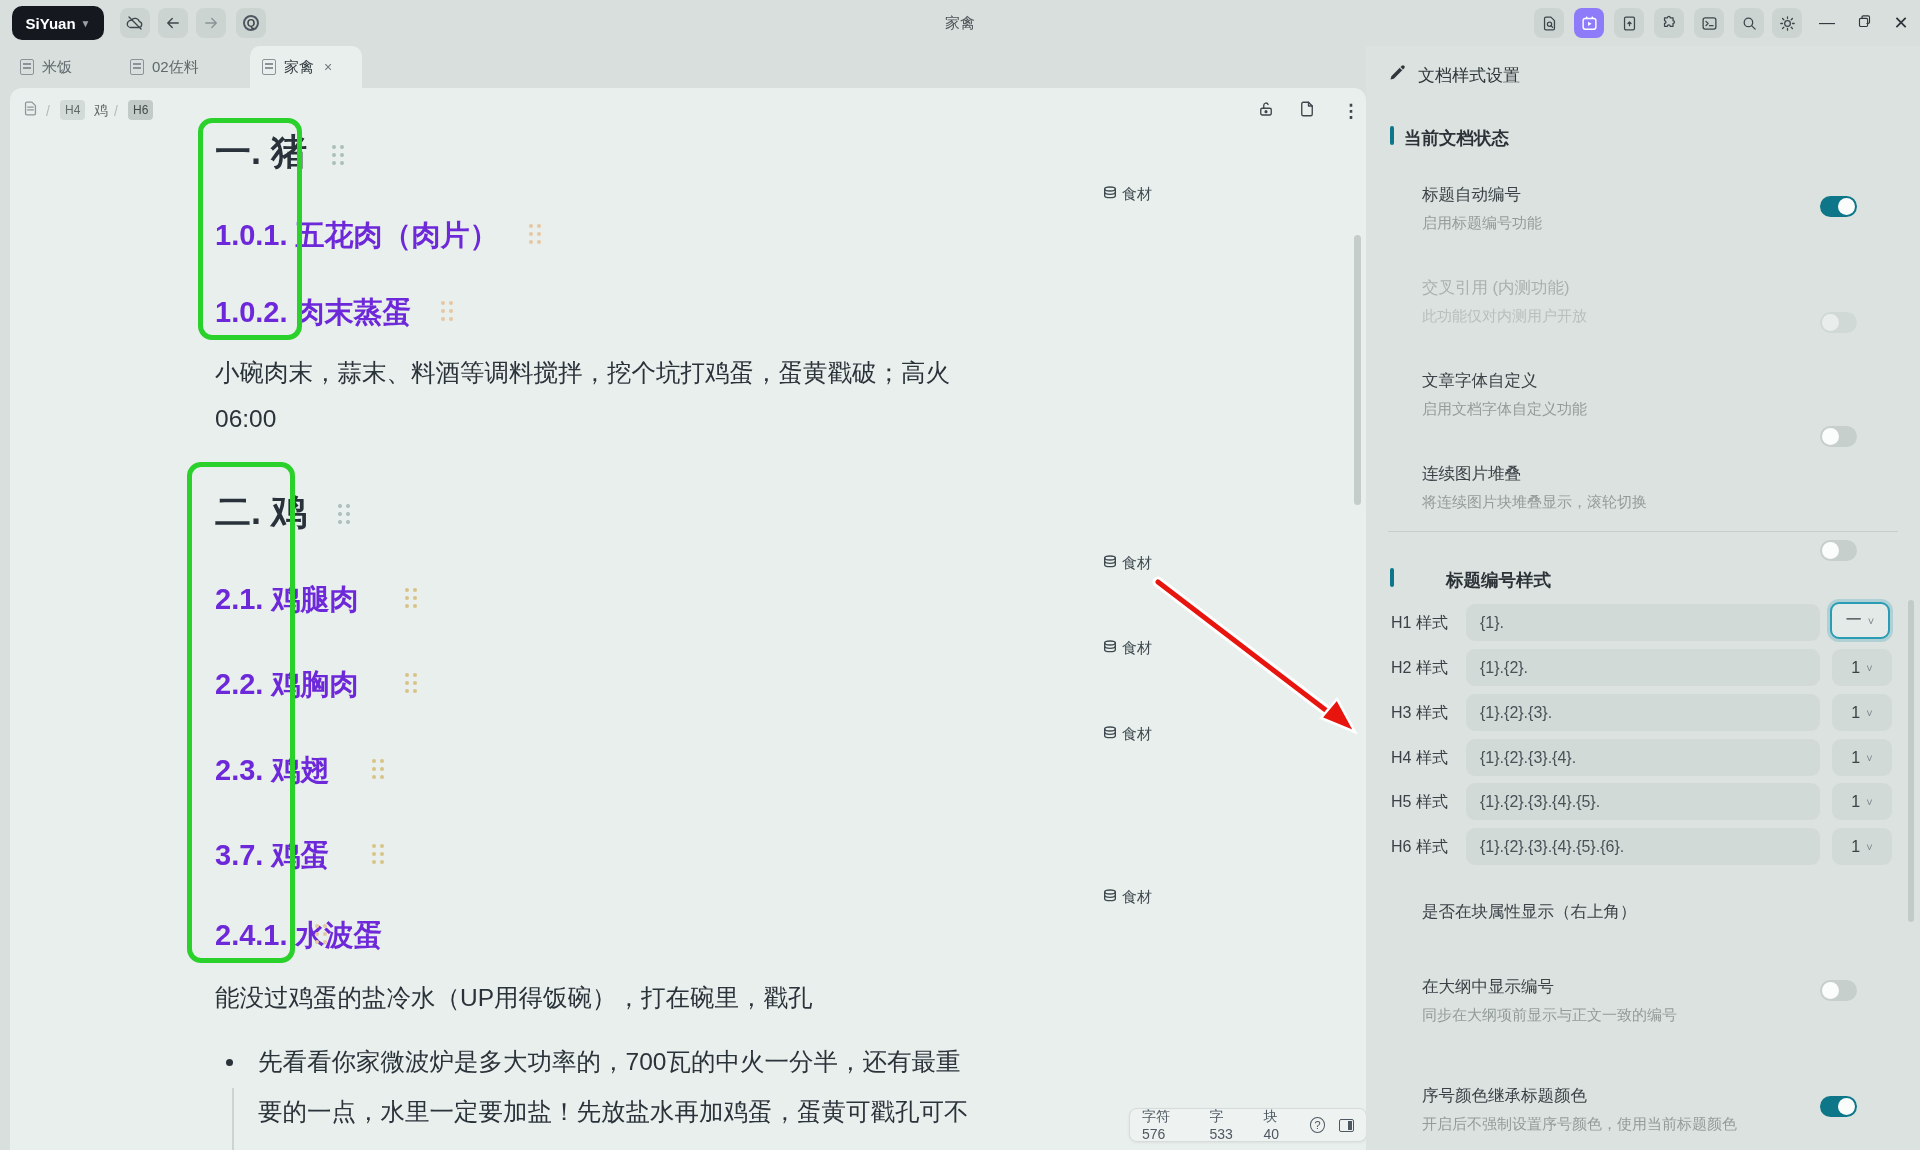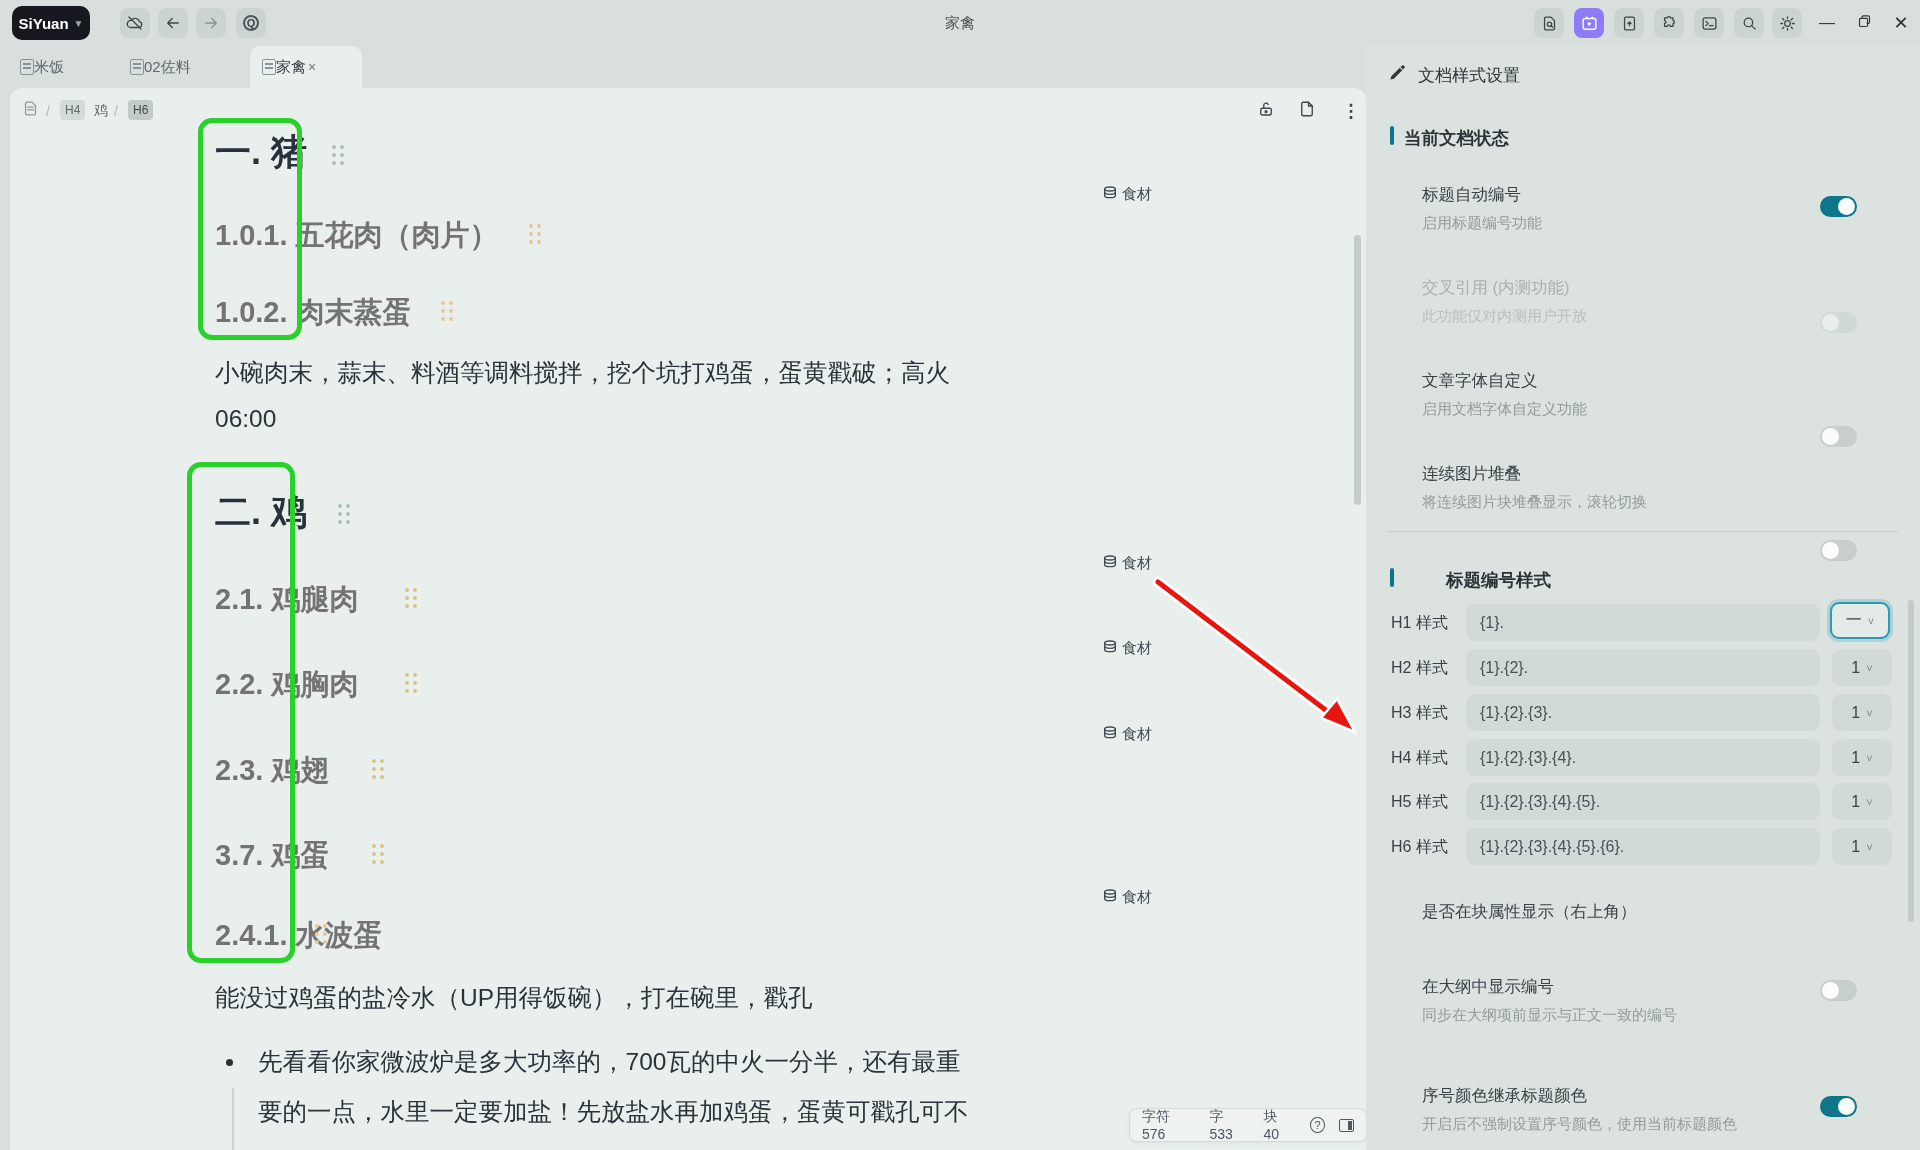--- a/index.html
+++ b/index.html
@@ -2,51 +2,51 @@
 <html><head>
 <meta charset="utf-8">
 <style>
   * { margin:0; padding:0; box-sizing:border-box; }
   html,body { width:1920px; height:1150px; overflow:hidden; }
   body { font-family:"Liberation Sans", sans-serif; background:#d8dfdc; position:relative; color:#2c343b; }
   .abs { position:absolute; }
 
   
   .topbar { left:0; top:0; width:1920px; height:46px; background:#d8dfdc; }
-  .logo-pill { left:12px; top:6px; width:78px; height:34px; background:#15191f; border-radius:10px;
+  .logo-pill { left:12px; top:6px; width:92px; height:34px; background:#15191f; border-radius:10px;
     display:flex; align-items:center; justify-content:center; gap:5px; color:#fff; font-weight:bold; font-size:15px; }
   .logo-pill .chev { color:#9aa2a8; font-size:10px; font-weight:normal; }
   .tb-btn { width:30px; height:30px; top:8px; border-radius:8px; background:#ccd4d1; display:flex; align-items:center; justify-content:center; color:#3d464b; }
   .tb-btn.purple { background:#8d7bfa; color:#fff; }
   .tb-btn svg { display:block; }
   .win-title { left:860px; top:14px; width:200px; text-align:center; font-size:15px; color:#4c5458; }
   .win-ctl { top:12px; width:26px; height:22px; display:flex; align-items:center; justify-content:center; color:#2f363b; font-size:16px; }
 
   
   .tabbar { left:0; top:46px; width:1920px; height:42px; }
-  .tab { top:0; height:42px; display:flex; align-items:center; font-size:15px; color:#5f686c; padding:0 12px; }
+  .tab { top:0; height:42px; display:flex; align-items:center; gap:8px; font-size:15px; color:#5f686c; padding:0 12px; }
   .tab.active { background:#e9efec; border-radius:10px 10px 0 0; color:#363e43; }
   .tab .close { color:#6d767a; font-size:14px; margin-left:2px; }
   .doc-ic { width:14px; height:16px; border:1.6px solid #8a9397; border-radius:2px; position:relative; flex:none; }
   .doc-ic::before, .doc-ic::after { content:""; position:absolute; left:2px; right:2px; height:1.6px; background:#8a9397; }
   .doc-ic::before { top:3px; } .doc-ic::after { top:7px; }
   .tab-plus { left:390px; top:52px; font-size:22px; color:#3d464b; }
   .tab-chev { left:1340px; top:56px; font-size:15px; color:#3d464b; }
 
   
   .editor { left:10px; top:88px; width:1356px; height:1062px; background:#e9efec; border-radius:12px 12px 0 0; overflow:hidden; }
   .crumb-row { left:0; top:0; width:100%; height:44px; }
   .crumb-sep { color:#b3bbb8; font-size:14px; top:15px; }
   .crumb-badge { height:20px; padding:0 5px; border-radius:4px; background:#d3dbd8; color:#626b68; font-size:12px; display:flex; align-items:center; top:12px; }
   .crumb-badge.active { background:#c3cbc8; color:#424b48;justify-content:center; }
   .crumb-text { color:#626b68; font-size:14px; top:14px; }
   .ed-icon { color:#3f474c; top:12px; }
 
   .h1 { font-size:36px; font-weight:bold; color:#29323b; white-space:nowrap; }
-  .h3 { font-size:29px; font-weight:bold; color:#737373; white-space:nowrap; }
+  .h3 { font-size:29px; font-weight:bold; color:#6d28d9; white-space:nowrap; }
   .para { font-size:24.5px; color:#2a323a; white-space:nowrap; }
   .dots { width:4px; height:4px; border-radius:50%; }
   .dots.teal   { background:#a9bfbb; box-shadow:8px 0 0 #a9bfbb,0 8px 0 #a9bfbb,8px 8px 0 #a9bfbb,0 16px 0 #a9bfbb,8px 16px 0 #a9bfbb; }
   .dots.orange { background:#e7c6a2; box-shadow:8px 0 0 #e7c6a2,0 8px 0 #e7c6a2,8px 8px 0 #e7c6a2,0 16px 0 #e7c6a2,8px 16px 0 #e7c6a2; }
   .dots.gold   { background:#d8c386; box-shadow:8px 0 0 #d8c386,0 8px 0 #d8c386,8px 8px 0 #d8c386,0 16px 0 #d8c386,8px 16px 0 #d8c386; }
 
   .bullet-dot { width:7px; height:7px; border-radius:50%; background:#2a323a; }
   .guide-line { width:2px; background:#ccd4d1; }
 
   .db-tag { display:flex; align-items:center; gap:4px; color:#3f4a50; font-size:15px; }

